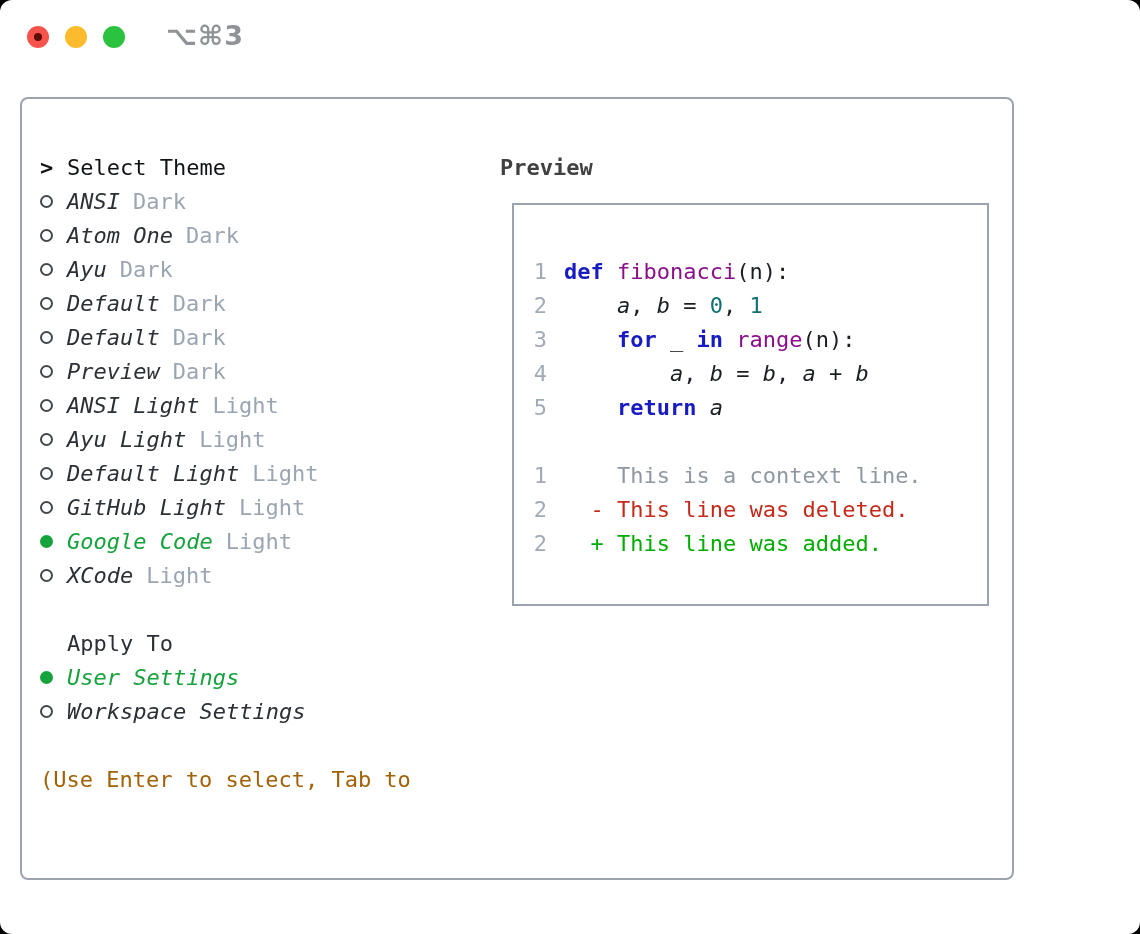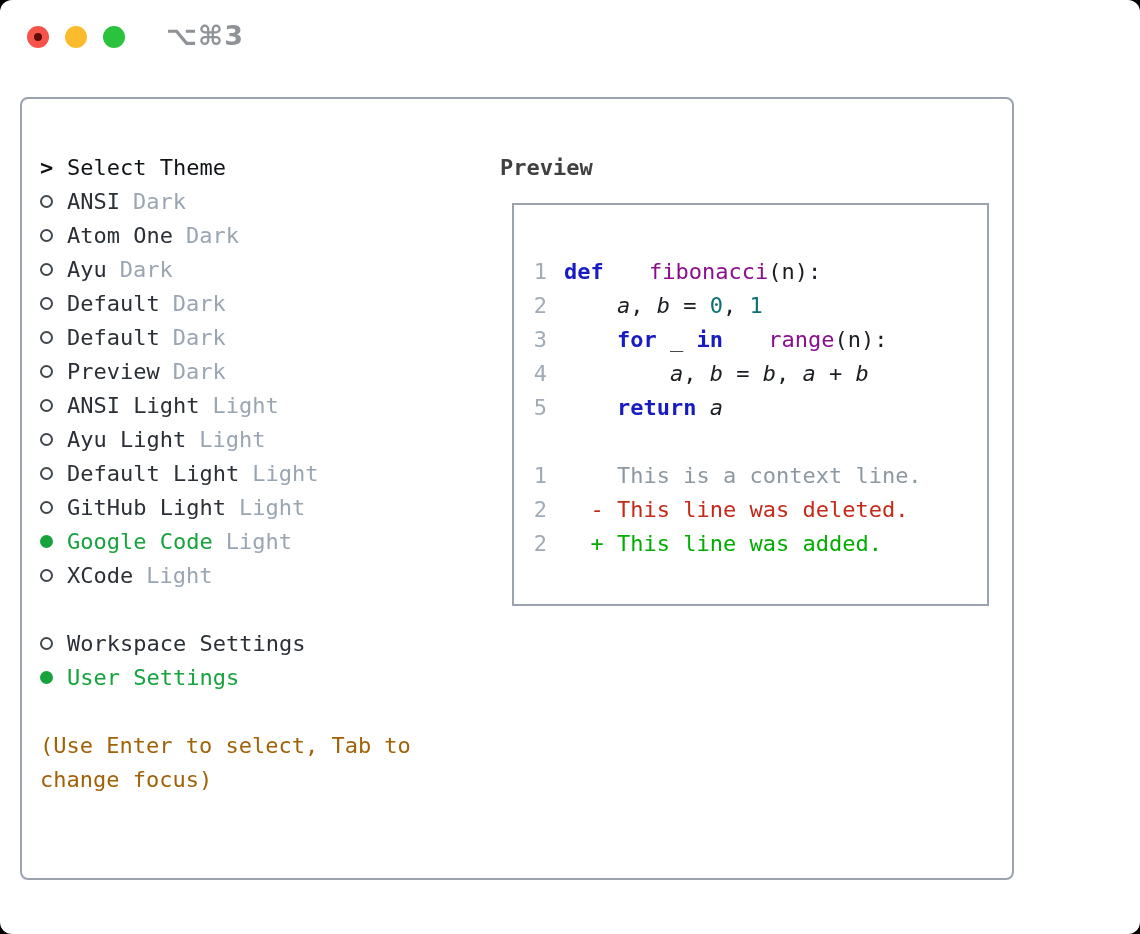--- a/index.html
+++ b/index.html
@@ -35,40 +35,40 @@
   .left-col { position: absolute; left: 18px; top: 51px; width: 440px; }
   .row { display: flex; align-items: center; height: 34px; font-size: 22px; color: #2b3037; }
   .marker { display: inline-flex; align-items: center; width: 27px; flex: 0 0 27px; }
   .caret { font-weight: 700; color: #101316; }
   .h1 { font-weight: 400; color: #101316; }
   .circle {
     width: 13px; height: 13px; border-radius: 50%;
     border: 2px solid #41474e; background: transparent;
   }
   .circle.sel { border-color: #16a23c; background: #16a23c; }
-  .tname { white-space: pre; }
+  .tname { white-space: pre; font-style: italic; }
   .tname.sel { color: #16a23c; }
   .tvariant { color: #9aa5b2; margin-left: 13px; white-space: pre; }
   .spacer { height: 34px; }
   .help-line { color: #a16207; white-space: pre; }
   
   .preview-title {
     position: absolute; left: 478px; top: 51px; height: 34px;
     display: flex; align-items: center;
     font-size: 22px; font-weight: 700; color: #404040;
   }
   .preview-box {
     position: absolute; left: 490px; top: 104px; width: 477px; height: 403px;
     border: 2px solid #9aa3ae; background: #fff; padding: 49px 0 0 13px; overflow: hidden;
   }
   .pv-row { display: flex; height: 34px; align-items: center; font-size: 22px; }
   .pv-num { width: 20px; text-align: right; color: #a0abb7; flex: 0 0 20px; }
   .pv-code { margin-left: 17px; white-space: pre; color: #1a1d21; }
   .tok-kwd { color: #181bc2; font-weight: bold; }
-  .tok-typ { color: #8b0e8b; margin-left: 32px; }
+  .tok-typ { color: #8b0e8b; }
   .tok-lit { color: #0e7171; }
   .tok-pln { color: #1a1d21; }
   .tok-var { color: #1a1d21; font-style: italic; }
   .diff-context { color: #8e98a2; }
   .diff-deleted { color: #c5291a; }
   .diff-added   { color: #00ad00; text-align: center; }
 </style>
 </head>
 <body>
 
@@ -168,37 +168,40 @@
           </div>
           <div class="row">
             <span class="marker">
               <span class="circle"></span>
             </span>
             <span class="tname">XCode</span>
             <span class="tvariant">Light</span>
           </div>
         </div>
       <div class="spacer"></div>
+      <div class="row">
+        <span class="marker"></span>
+        <span>Apply To</span>
+      </div>
       <div id="apply-rows">
           <div class="row">
             <span class="marker">
+              <span class="circle sel"></span>
+            </span>
+            <span class="tname sel">User Settings</span>
+          </div>
+          <div class="row">
+            <span class="marker">
               <span class="circle"></span>
             </span>
             <span class="tname">Workspace Settings</span>
-          </div>
-          <div class="row">
-            <span class="marker">
-              <span class="circle sel"></span>
-            </span>
-            <span class="tname sel">User Settings</span>
           </div>
         </div>
       <div class="spacer"></div>
       <div class="row help-line">(Use Enter to select, Tab to</div>
-      <div class="row help-line">change focus)</div>
     </div>
 
     <div class="preview-title">Preview</div>
     <div class="preview-box">
       <div id="preview-rows">
           <div class="pv-row">
             <span class="pv-num">1</span>
             <span class="pv-code"><span class="tok-kwd">def</span><span class="tok-pln"> </span><span class="tok-typ">fibonacci</span><span class="tok-pln">(n):</span></span>
           </div>
           <div class="pv-row">

